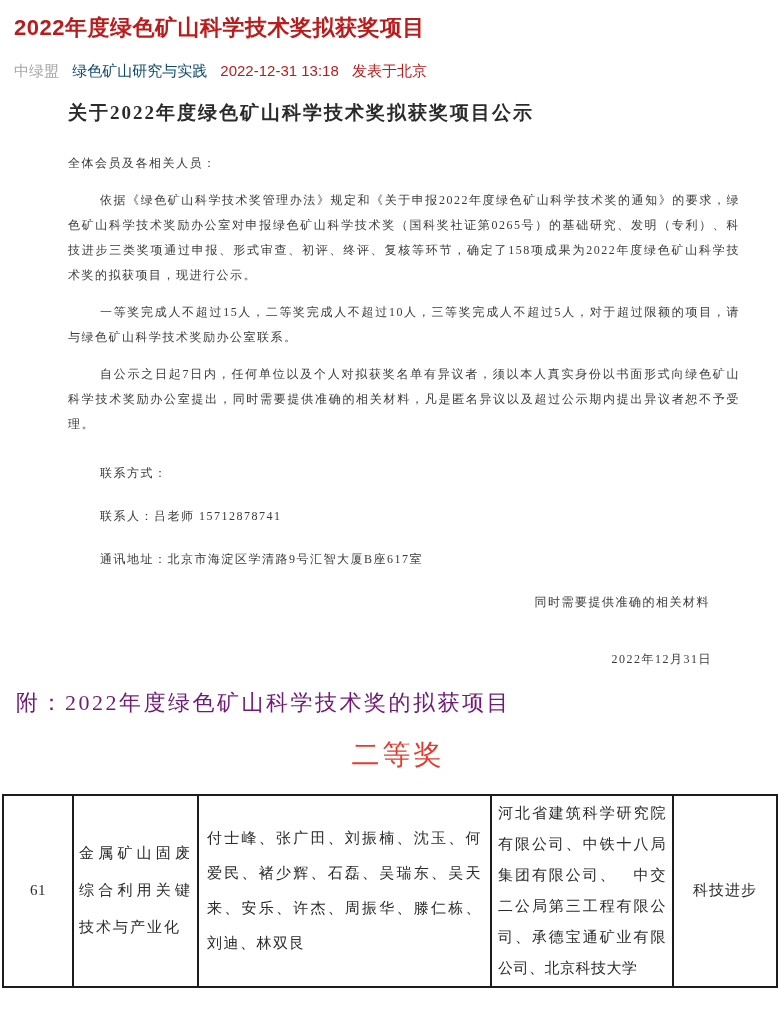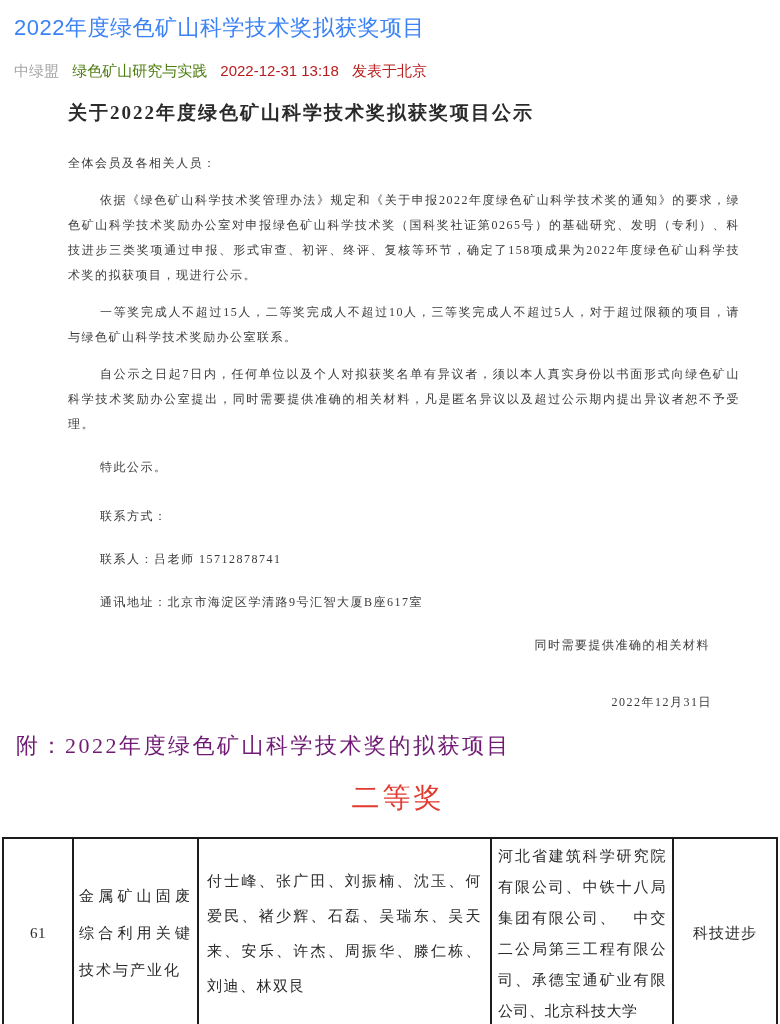--- a/index.html
+++ b/index.html
@@ -10,36 +10,36 @@
     overflow: hidden;
     font-family: "Liberation Sans", sans-serif;
     color: #333;
   }
   .page { width: 780px; height: 1024px; background: #fff; }
 
   
   .article-title {
     margin: 12px 14px 0 14px;
     font-size: 22px;
-    font-weight: normal;
+    font-weight: bold;
     line-height: 1.45;
-    color: #3b82f6;
+    color: #b91c1c;
     letter-spacing: 0.5px;
   }
   .meta {
     margin: 16px 14px 0 14px;
     font-size: 15px;
     line-height: 21px;
     color: #9b9b9b;
     white-space: nowrap;
   }
   .meta > * { margin-right: 9px; }
   .meta .meta-gray { color: #a6a6a6; }
   .meta .meta-account {
-    color: #4d7c0f;
+    color: #0c4a6e;
     text-decoration: none;
     cursor: pointer;
   }
   .meta .meta-time, .meta .meta-loc { color: #b91c1c; }
 
   
   .doc {
     font-family: "Liberation Serif", serif;
     color: #3a3a3a;
     margin: 0 40px 0 68px;
@@ -129,21 +129,20 @@
     <h2 class="doc-heading">关于2022年度绿色矿山科学技术奖拟获奖项目公示</h2>
 
     <p class="salutation gap-lg">全体会员及各相关人员：</p>
 
     <p class="indent">依据《绿色矿山科学技术奖管理办法》规定和《关于申报2022年度绿色矿山科学技术奖的通知》的要求，绿色矿山科学技术奖励办公室对申报绿色矿山科学技术奖（国科奖社证第0265号）的基础研究、发明（专利）、科技进步三类奖项通过申报、形式审查、初评、终评、复核等环节，确定了158项成果为2022年度绿色矿山科学技术奖的拟获项目，现进行公示。</p>
 
     <p class="indent">一等奖完成人不超过15人，二等奖完成人不超过10人，三等奖完成人不超过5人，对于超过限额的项目，请与绿色矿山科学技术奖励办公室联系。</p>
 
     <p class="indent">自公示之日起7日内，任何单位以及个人对拟获奖名单有异议者，须以本人真实身份以书面形式向绿色矿山科学技术奖励办公室提出，同时需要提供准确的相关材料，凡是匿名异议以及超过公示期内提出异议者恕不予受理。</p>
 
-    <p class="indent gap-md">特此公示。</p>
 
     <p class="indent gap-lg">联系方式：</p>
 
     <p class="indent gap-md">联系人：吕老师 15712878741</p>
 
     <p class="indent gap-md">通讯地址：北京市海淀区学清路9号汇智大厦B座617室</p>
 
     <p class="sign">同时需要提供准确的相关材料</p>
 
     <p class="sign date">2022年12月31日</p>

